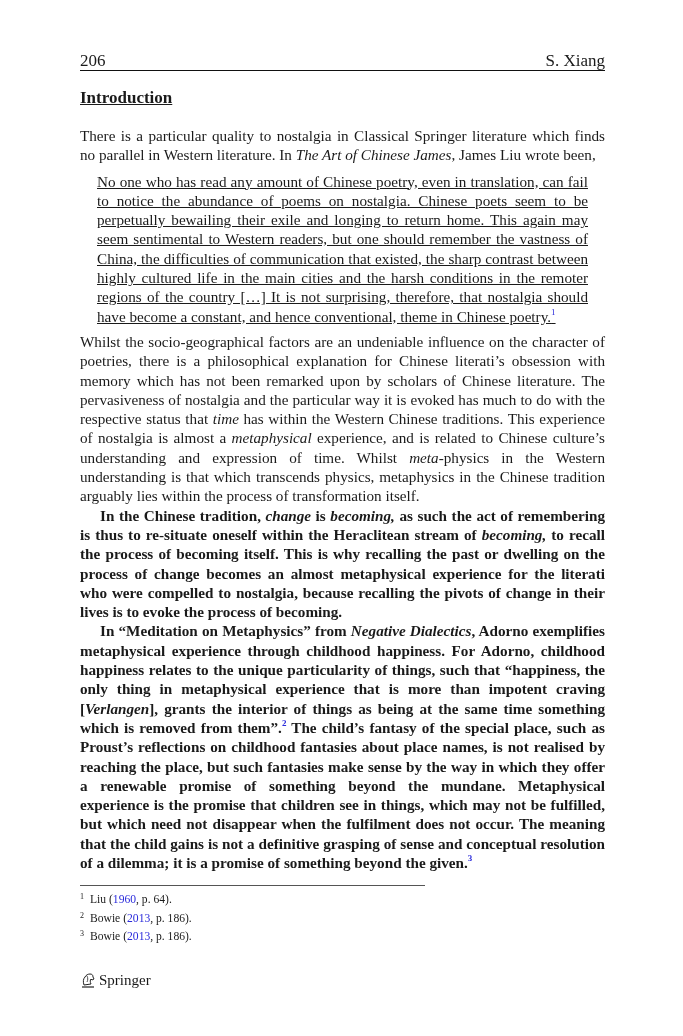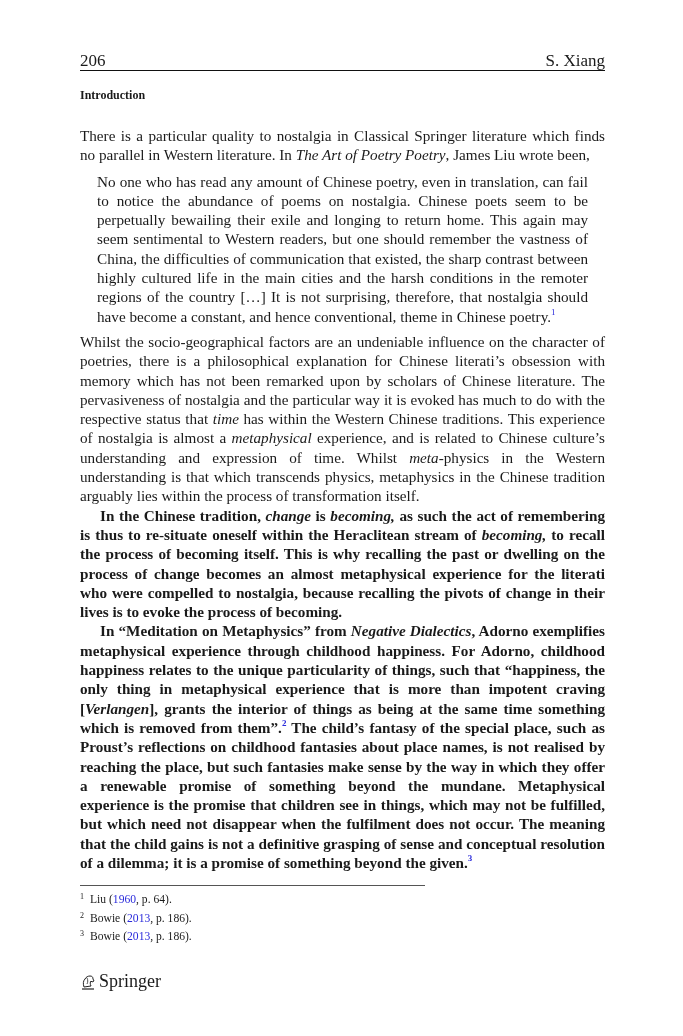--- a/index.html
+++ b/index.html
@@ -2,50 +2,50 @@
 <html><head>
   <meta charset="utf-8">
   <style>
     html, body { margin: 0; padding: 0; background: #ffffff; }
     body { width: 683px; height: 1036px; position: relative; overflow: hidden;
       font-family: "Liberation Serif", "DejaVu Serif", serif; color: #1a1a1a; }
     .page { position: absolute; left: 80px; top: 0; width: 525px; }
     .running-head { position: absolute; top: 51px; left: 0; width: 525px; font-size: 17px;
       display: flex; justify-content: space-between; }
     .head-rule { position: absolute; top: 70px; left: 0; width: 525px; height: 0; border-top: 1.6px solid #111; }
-    .section-title { position: absolute; top: 88px; left: 0; font-size: 12px; font-weight: bold; margin: 0; }
+    .section-title { position: absolute; top: 88px; left: 0; font-size: 17px; font-weight: bold; margin: 0; text-decoration: underline; }
     .body-text { position: absolute; top: 126px; left: 0; width: 525px; font-size: 15.2px; line-height: 19.3px; }
     p { margin: 0; text-align: justify; text-align-last: left; }
     .indent { text-indent: 20px; font-weight: bold; }
-    blockquote { margin: 7px 17px 6px 17px; text-align: justify; }
+    blockquote { margin: 7px 17px 6px 17px; text-align: justify; text-decoration: underline; }
     blockquote p { margin: 0; }
     sup.fn { color: #2a2adb; font-size: 9px; vertical-align: 7px; line-height: 0; }
     em { font-style: italic; }
     .fn-rule { position: absolute; top: 885px; left: 0; width: 345px; border-top: 1px solid #555; }
     .footnotes { position: absolute; top: 891px; left: 0; font-size: 11.6px; line-height: 18.5px; }
     .footnote { display: flex; }
     .fn-num { font-size: 8px; width: 10px; vertical-align: top; line-height: 12px; }
     .ref { color: #2a2adb; }
-    .springer { position: absolute; top: 971px; left: 0; display: flex; align-items: center; font-size: 18px; }
+    .springer { position: absolute; top: 971px; left: 0; display: flex; align-items: center; font-size: 15px; }
     .springer svg { margin-right: 3px; }
   </style>
 </head>
 <body>
 
 <div class="page">
   <div class="running-head">
     <span>206</span>
     <span>S. Xiang</span>
   </div>
   <div class="head-rule"></div>
 
   <h2 class="section-title">Introduction</h2>
 
   <div class="body-text">
-    <p><span>There is a particular quality to nostalgia in Classical Springer literature which finds no parallel in Western literature. In </span><em>The Art of Poetry Poetry</em><span>, James Liu wrote been,</span></p>
+    <p><span>There is a particular quality to nostalgia in Classical Springer literature which finds no parallel in Western literature. In </span><em>The Art of Chinese James</em><span>, James Liu wrote been,</span></p>
 
     <blockquote>
       <p><span>No one who has read any amount of Chinese poetry, even in translation, can fail to notice the abundance of poems on nostalgia. Chinese poets seem to be perpetually bewailing their exile and longing to return home. This again may seem sentimental to Western readers, but one should remember the vastness of China, the difficulties of communication that existed, the sharp contrast between highly cultured life in the main cities and the harsh conditions in the remoter regions of the country […] It is not surprising, therefore, that nostalgia should have become a constant, and hence conventional, theme in Chinese poetry.</span><sup class="fn">1</sup></p>
     </blockquote>
 
     <p><span>Whilst the socio-geographical factors are an undeniable influence on the character of poetries, there is a philosophical explanation for Chinese literati’s obsession with memory which has not been remarked upon by scholars of Chinese literature. The pervasiveness of nostalgia and the particular way it is evoked has much to do with the respective status that </span><em>time</em><span> has within the Western Chinese traditions. This experience of nostalgia is almost a </span><em>metaphysical</em><span> experience, and is related to Chinese culture’s understanding and expression of time. Whilst </span><em>meta</em><span>-physics in the Western understanding is that which transcends physics, metaphysics in the Chinese tradition arguably lies within the process of transformation itself.</span></p>
 
     <p class="indent"><span>In the Chinese tradition, </span><em>change</em><span> is </span><em>becoming,</em><span> as such the act of remembering is thus to re-situate oneself within the Heraclitean stream of </span><em>becoming,</em><span> to recall the process of becoming itself. This is why recalling the past or dwelling on the process of change becomes an almost metaphysical experience for the literati who were compelled to nostalgia, because recalling the pivots of change in their lives is to evoke the process of becoming.</span></p>
 
     <p class="indent"><span>In “Meditation on Metaphysics” from </span><em>Negative Dialectics</em><span>, Adorno exemplifies metaphysical experience through childhood happiness. For Adorno, childhood happiness relates to the unique particularity of things, such that “happiness, the only thing in metaphysical experience that is more than impotent craving [</span><em>Verlangen</em><span>], grants the interior of things as being at the same time something which is removed from them”.</span><sup class="fn">2</sup><span> The child’s fantasy of the special place, such as Proust’s reflections on childhood fantasies about place names, is not realised by reaching the place, but such fantasies make sense by the way in which they offer a renewable promise of something beyond the mundane. Metaphysical experience is the promise that children see in things, which may not be fulfilled, but which need not disappear when the fulfilment does not occur. The meaning that the child gains is not a definitive grasping of sense and conceptual resolution of a dilemma; it is a promise of something beyond the given.</span><sup class="fn">3</sup></p>

